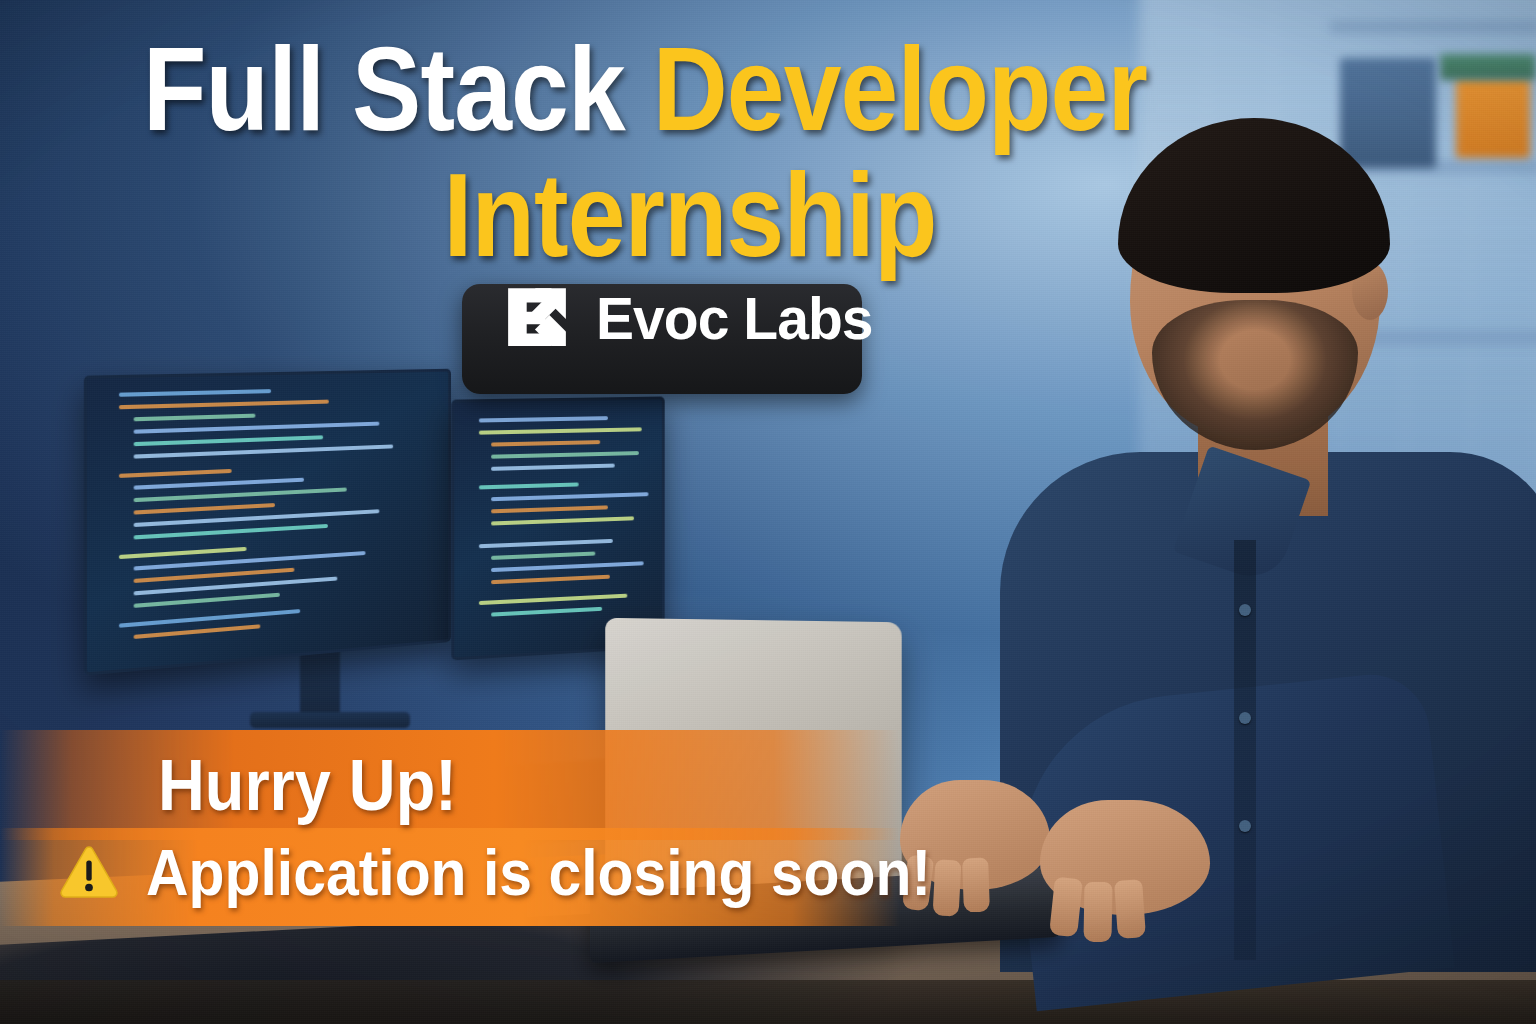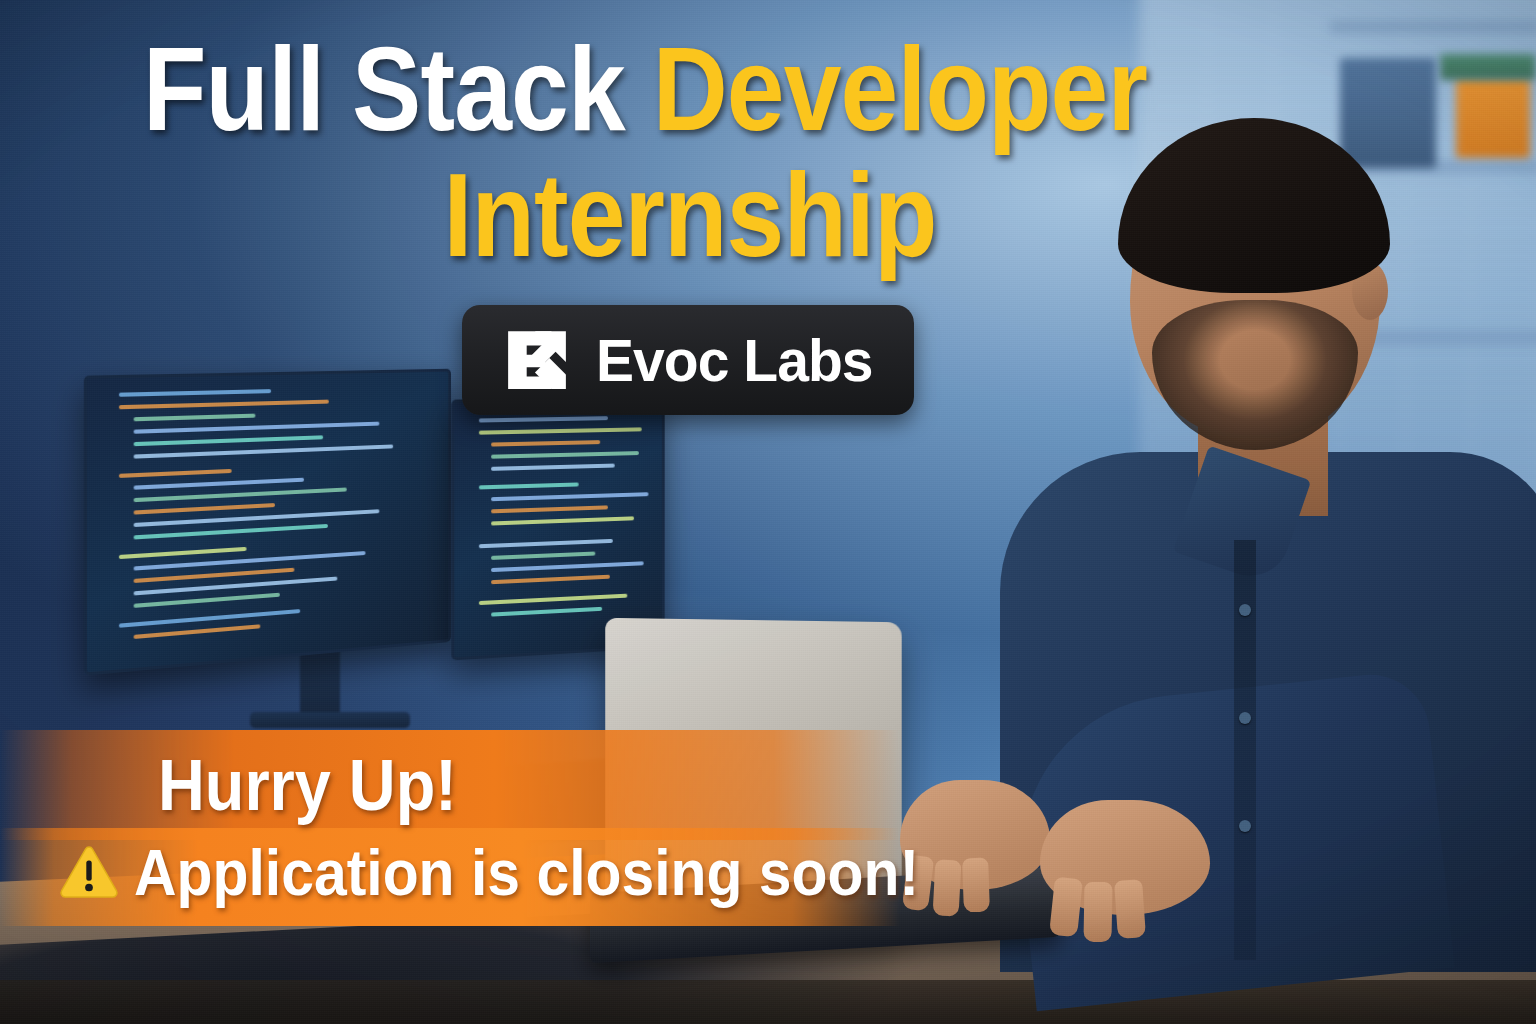--- a/index.html
+++ b/index.html
@@ -151,24 +151,24 @@
   .hl-white{color:#ffffff;}
   .hl-yellow{color:#fbc51d;}
   .headline2{
     position:absolute;left:0;top:156px;width:1380px;text-align:center;
     font-weight:bold;font-size:118px;line-height:1.0;letter-spacing:-1px;
     color:#fbc51d;transform:scaleX(.88);transform-origin:50% 0;
     text-shadow:3px 4px 7px rgba(0,0,0,.55);white-space:nowrap;
   }
 
   .logo-badge{
-    position:absolute;left:462px;top:305px;width:452px;height:110px;
+    position:absolute;left:462px;top:284px;width:400px;height:110px;
     background:linear-gradient(180deg,#2a2b2f 0%,#202124 45%,#161719 100%);
     border-radius:18px;box-shadow:0 8px 22px rgba(0,0,0,.5);
-    display:flex;align-items:center;gap:26px;padding-left:42px;box-sizing:border-box;
+    display:flex;align-items:flex-start;gap:26px;padding-left:42px;box-sizing:border-box;
   }
   .logo-mark{width:66px;height:66px;flex:0 0 auto;}
   .logo-text{
     color:#ffffff;font-size:60px;font-weight:bold;letter-spacing:-1px;
     transform:scaleX(.95);transform-origin:0 50%;white-space:nowrap;
   }
 
   
   .band-top{
     position:absolute;left:0;top:730px;width:900px;height:110px;
@@ -178,21 +178,21 @@
     position:absolute;left:0;top:828px;width:900px;height:98px;
     background:linear-gradient(90deg,rgba(240,120,20,0) 0%,rgba(243,126,22,.6) 6%,#f5821f 22%,#f78a22 58%,rgba(244,128,28,.7) 88%,rgba(240,120,20,0) 100%);
   }
   .hurry{
     position:absolute;left:158px;top:744px;
     font-size:72px;font-weight:bold;color:#fff;white-space:nowrap;
     transform:scaleX(.9);transform-origin:0 50%;
     text-shadow:2px 3px 6px rgba(90,36,4,.6);
   }
   .closing-row{
-    position:absolute;left:58px;top:836px;display:flex;align-items:center;gap:14px;
+    position:absolute;left:58px;top:836px;display:flex;align-items:center;gap:26px;
   }
   .warn-icon{width:62px;height:58px;flex:0 0 auto;}
   .closing-text{
     font-size:64px;font-weight:bold;color:#fff;white-space:nowrap;
     transform:scaleX(.92);transform-origin:0 50%;
     text-shadow:2px 3px 6px rgba(90,36,4,.55);
   }
 
   .deadline-row{
     position:absolute;left:556px;top:932px;display:flex;align-items:center;gap:18px;

